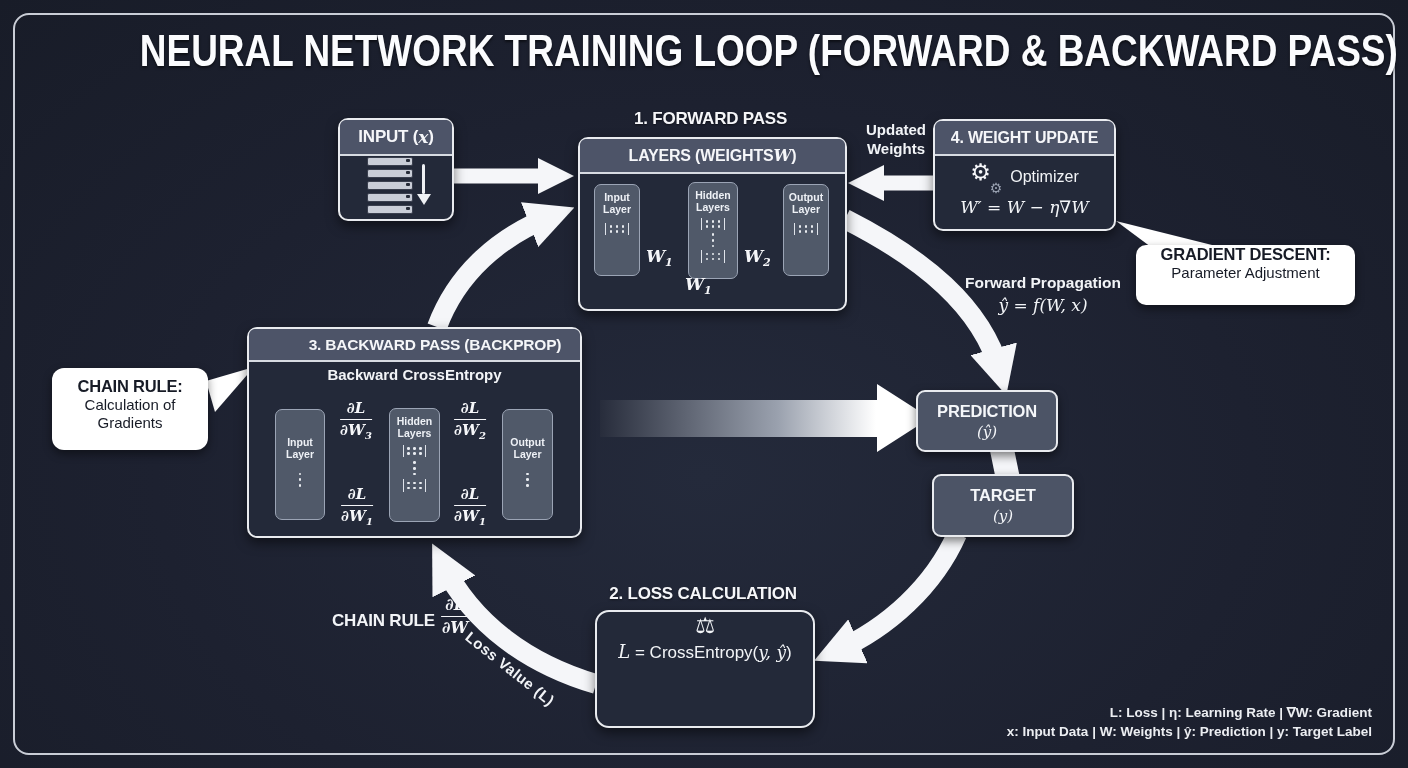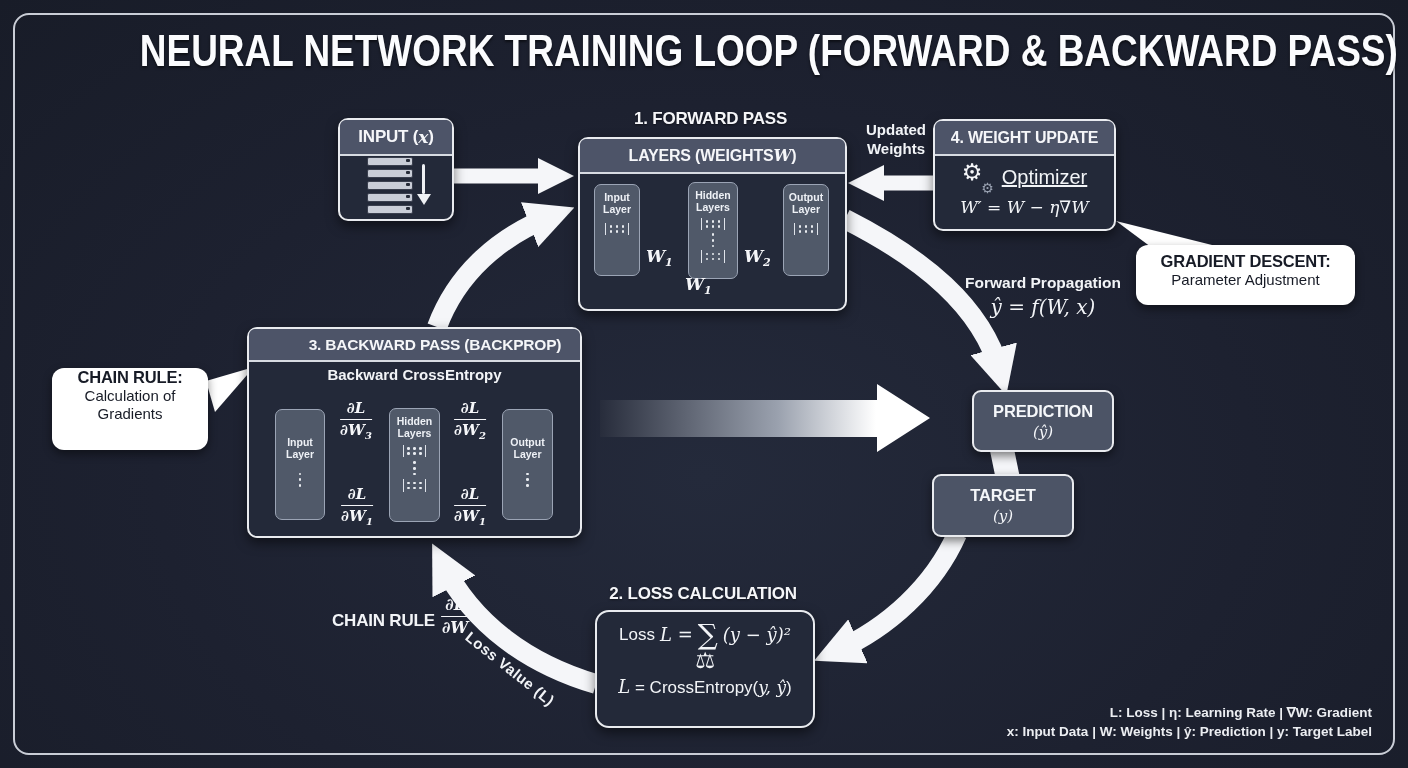--- a/index.html
+++ b/index.html
@@ -232,36 +232,36 @@
   <span>Weights</span>
 </div>
 
 <div class="panel" style="left:933px;top:119px;width:179px;height:108px;">
   <div class="panel-header" style="height:33px;font-size:16px;">4. WEIGHT UPDATE</div>
   <div style="display:flex;align-items:center;justify-content:center;gap:10px;margin-top:8px;">
     <span class="gearwrap">
       <span class="gear-big">⚙</span>
       <span class="gear-small">⚙</span>
     </span>
-    <span style="font-size:20px;text-decoration:underline;">Optimizer</span>
+    <span style="font-size:16px;">Optimizer</span>
   </div>
   <div class="math" style="text-align:center;font-size:17px;margin-top:7px;">W′ = W − η∇W</div>
 </div>
 
-<div class="callout" style="left:1136px;top:245px;width:219px;height:60px;padding-top:7px;box-sizing:border-box;">
+<div class="callout" style="left:1136px;top:245px;width:219px;height:60px;box-sizing:border-box;border-radius:10px;">
   <div class="c-title">GRADIENT DESCENT:</div>
   <div class="c-sub">Parameter Adjustment</div>
 </div>
 
 <div class="fp-label" style="left:958px;top:274px;width:170px;">
   <div style="font-size:15.5px;font-weight:600;">Forward Propagation</div>
-  <div class="math" style="font-size:20px;margin-top:3px;">ŷ = f(W, x)</div>
-</div>
-
-<div class="graybox" style="left:972px;top:390px;width:138px;height:58px;">
+  <div class="math" style="font-size:17px;margin-top:3px;">ŷ = f(W, x)</div>
+</div>
+
+<div class="graybox" style="left:916px;top:390px;width:138px;height:58px;">
   <div class="gb-title">PREDICTION</div>
   <div class="gb-sym">(ŷ)</div>
 </div>
 <div class="graybox" style="left:932px;top:474px;width:138px;height:59px;">
   <div class="gb-title">TARGET</div>
   <div class="gb-sym">(y)</div>
 </div>
 
 <div class="panel" style="left:247px;top:327px;width:331px;height:207px;">
   <div class="panel-header" style="height:31px;font-size:15.5px;padding-left:41px;">3. BACKWARD PASS (BACKPROP)</div>
@@ -326,34 +326,28 @@
 </div>
 <div class="frac" style="left:470px;top:401px;">
   <span class="num">∂L</span>
   <span class="den"><span>∂W</span><sub>2</sub></span>
 </div>
 <div class="frac" style="left:470px;top:487px;">
   <span class="num">∂L</span>
   <span class="den"><span>∂W</span><sub>1</sub></span>
 </div>
 
-<div class="callout" style="left:52px;top:368px;width:156px;height:82px;padding-top:0;box-sizing:border-box;">
+<div class="callout" style="left:52px;top:368px;width:156px;height:82px;padding-top:9px;box-sizing:border-box;">
   <div class="c-title">CHAIN RULE:</div>
   <div class="c-sub">Calculation of</div>
   <div class="c-sub">Gradients</div>
 </div>
 
 <div class="steplabel" style="left:595px;top:584px;width:216px;">2. LOSS CALCULATION</div>
 <div class="panel" style="left:595px;top:610px;width:216px;height:114px;border-radius:14px;">
-  <div style="display:flex;align-items:center;justify-content:center;gap:5px;margin-top:10px;">
-    <span style="font-size:17px;">Loss</span>
-    <span class="math" style="font-size:18px;">L =</span>
-    <span style="font-family:'DejaVu Serif',serif;font-size:28px;line-height:0.9;">∑</span>
-    <span class="math" style="font-size:18px;">(y − ŷ)²</span>
-  </div>
   <div style="text-align:center;font-family:'DejaVu Sans',sans-serif;font-size:22px;line-height:1;margin-top:3px;">⚖</div>
   <div style="text-align:center;margin-top:4px;">
     <span class="math" style="font-size:18px;">L</span><span style="font-size:17px;"> = CrossEntropy(</span><span class="math" style="font-size:17px;">y, ŷ</span><span style="font-size:17px;">)</span>
   </div>
 </div>
 
 <div class="abs" style="left:332px;top:611px;z-index:3;font-size:17px;font-weight:bold;letter-spacing:-0.2px;">CHAIN RULE</div>
 <div class="frac" style="left:455px;top:597px;">
   <span class="num" style="font-size:16px;">∂L</span>
   <span class="den" style="font-size:16px;">∂W</span>

